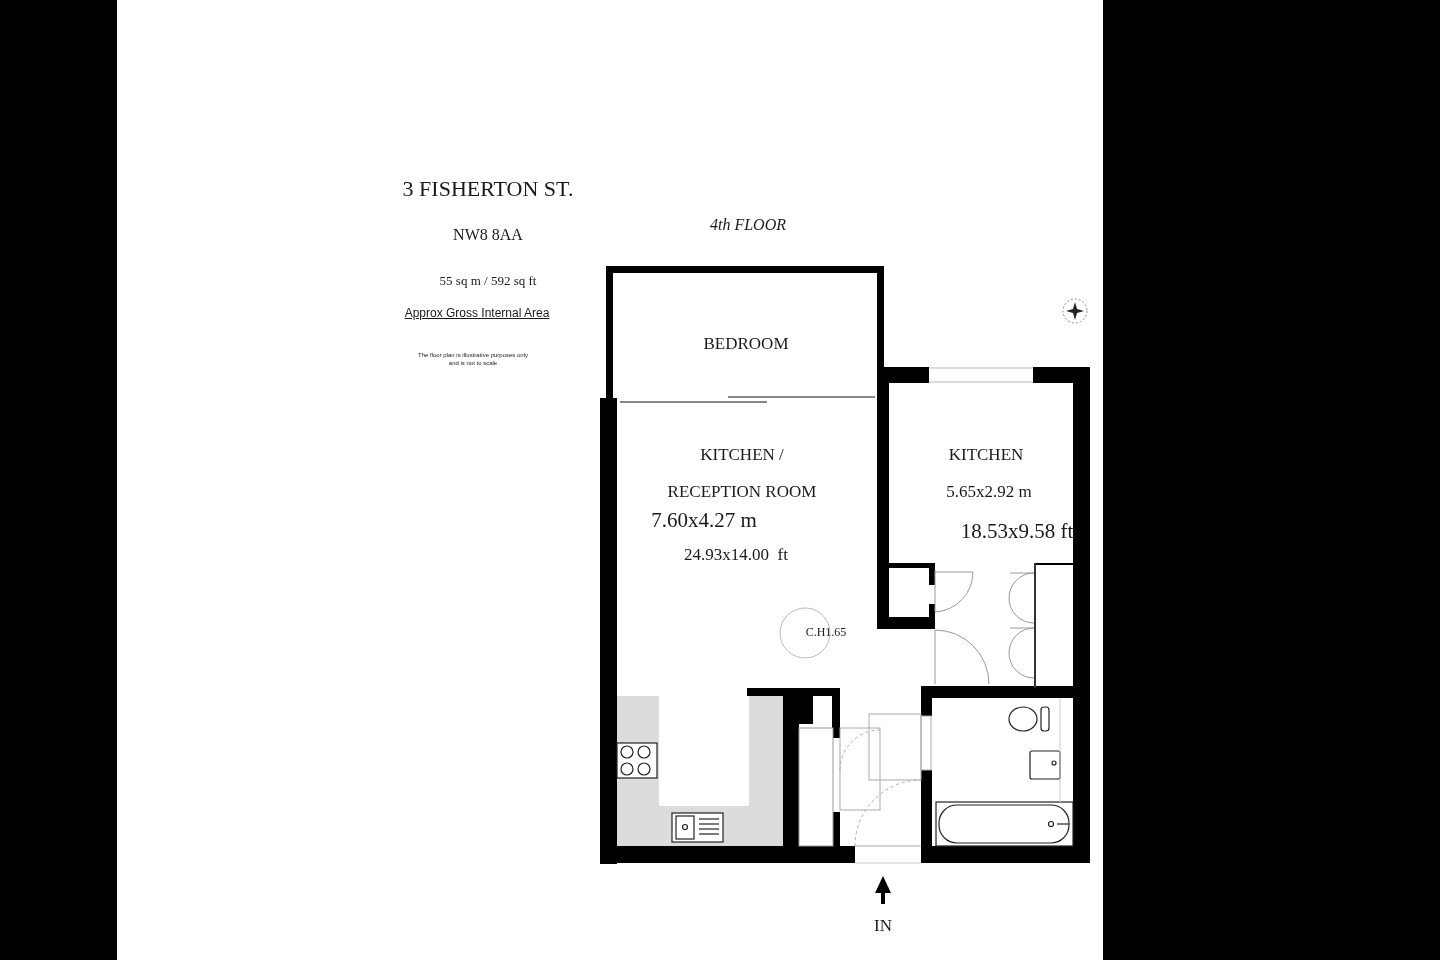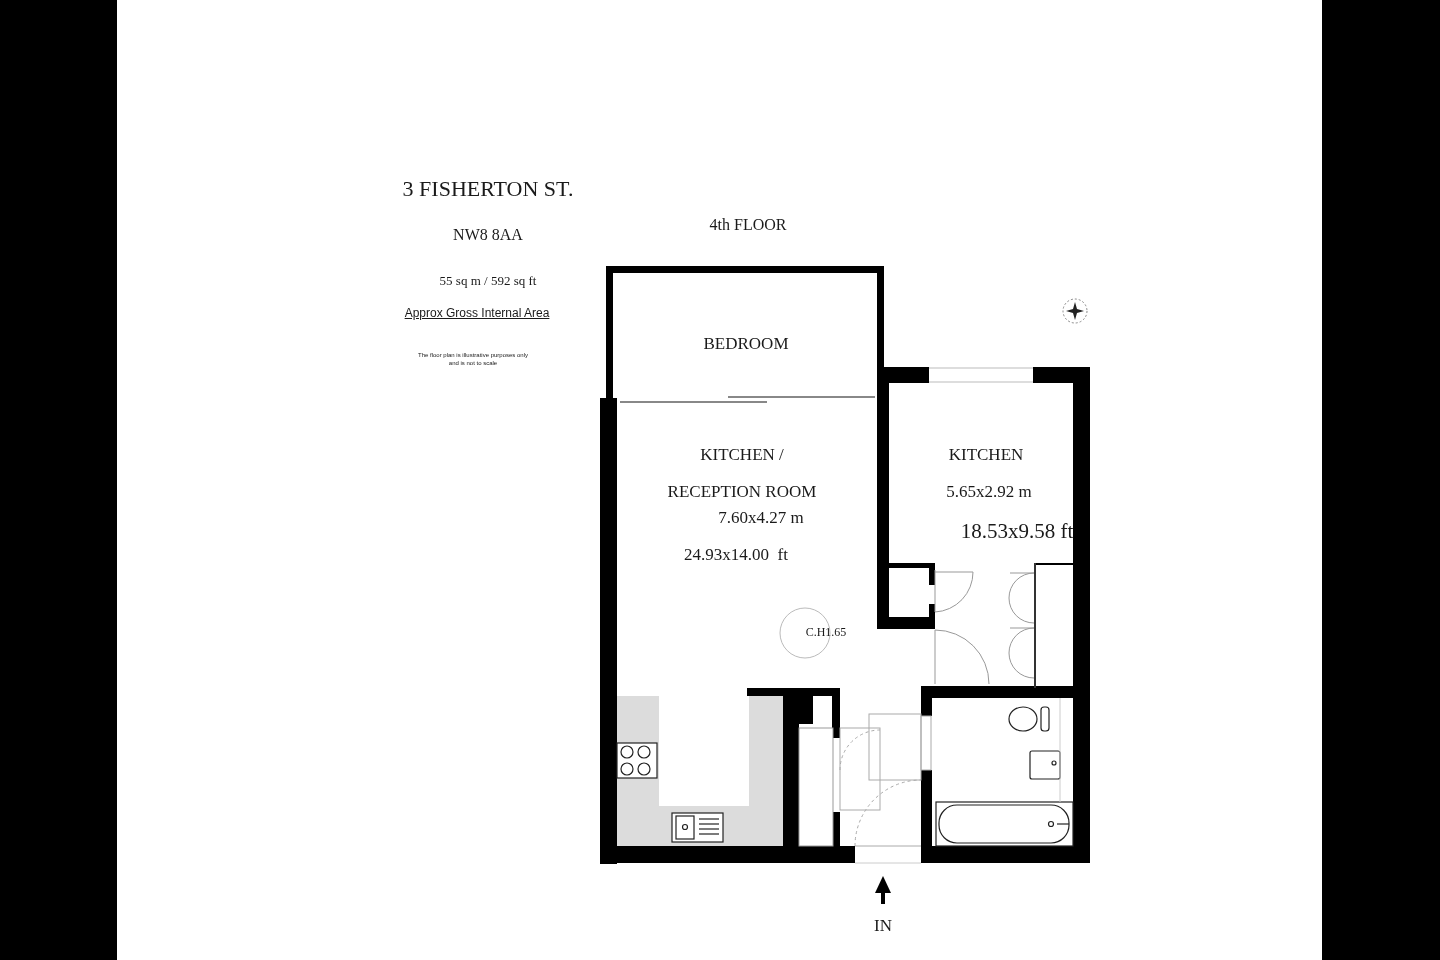--- a/index.html
+++ b/index.html
@@ -1,35 +1,35 @@
 <!DOCTYPE html>
 <html><head>
   <meta charset="utf-8">
   <style>
     html, body { margin: 0; padding: 0; }
     body { width: 1440px; height: 960px; background: #000; position: relative; overflow: hidden; font-family: "Liberation Serif", "DejaVu Serif", serif; }
-    .canvas { position: absolute; left: 117px; top: 0; width: 1205px; height: 960px; background: #fff; }
+    .canvas { position: absolute; left: 117px; top: 0; width: 986px; height: 960px; background: #fff; }
     .txt { position: absolute; color: #1a1a1a; white-space: nowrap; transform: translateX(-50%); }
     .serif { font-family: "Liberation Serif", "DejaVu Serif", serif; }
     .sans { font-family: "Liberation Sans", "DejaVu Sans", sans-serif; }
     svg.plan { position: absolute; left: 0; top: 0; }
   </style>
 </head>
 <body>
 
 <div class="canvas">
 
   <div class="txt serif" style="left:371px; top:176px; font-size:22px;">3 FISHERTON ST.</div>
   <div class="txt serif" style="left:371px; top:226px; font-size:16px;">NW8 8AA</div>
   <div class="txt serif" style="left:371px; top:273px; font-size:13px;">55 sq m / 592 sq ft</div>
   <div class="txt sans" style="left:360px; top:306px; font-size:12px;text-decoration:underline;">Approx Gross Internal Area</div>
   <div class="txt sans" style="left:356px; top:352px; font-size:6px;">The floor plan is illustrative purposes only</div>
   <div class="txt sans" style="left:356px; top:360px; font-size:6px;">and is not to scale</div>
 
-  <div class="txt serif" style="left:631px; top:216px; font-size:16px;">4th FLOOR</div>
+  <div class="txt serif" style="left:631px; top:216px; font-size:16px;font-style:italic;">4th FLOOR</div>
 
   <svg class="plan" width="1205" height="960" viewBox="0 0 1205 960">
 
     <g>
       <rect x="489" y="266" width="278" height="7" fill="#000"></rect>
       <rect x="489" y="266" width="7" height="132" fill="#000"></rect>
       <rect x="760" y="266" width="7" height="106" fill="#000"></rect>
     </g>
 
     <g stroke="#888" stroke-width="2">
@@ -157,21 +157,21 @@
     <g>
       <circle cx="958" cy="311" r="12" fill="none" stroke="#888" stroke-width="1" stroke-dasharray="2 2"></circle>
       <polygon points="958,302 960,309 967,311 960,313 958,320 956,313 949,311 956,309" fill="#222"></polygon>
     </g>
   </svg>
 
   <div class="txt serif" style="left:629px; top:334px; font-size:17px;">BEDROOM</div>
 
   <div class="txt serif" style="left:625px; top:445px; font-size:17px;">KITCHEN /</div>
   <div class="txt serif" style="left:625px; top:482px; font-size:17px;">RECEPTION ROOM</div>
-  <div class="txt serif" style="left:644px; top:508px; font-size:17px;">7.60x4.27 m</div>
+  <div class="txt serif" style="left:587px; top:508px; font-size:21px;">7.60x4.27 m</div>
   <div class="txt serif" style="left:619px; top:545px; font-size:17px; white-space:pre;text-align:right;">24.93x14.00  ft</div>
   <div class="txt serif" style="left:709px; top:625px; font-size:12px;">C.H1.65</div>
 
   <div class="txt serif" style="left:869px; top:445px; font-size:17px;">KITCHEN</div>
   <div class="txt serif" style="left:872px; top:482px; font-size:17px;">5.65x2.92 m</div>
   <div class="txt serif" style="left:900px; top:519px; font-size:21px;">18.53x9.58 ft</div>
 
   <div class="txt serif" style="left:766px; top:916px; font-size:17px;">IN</div>
 </div>
 

